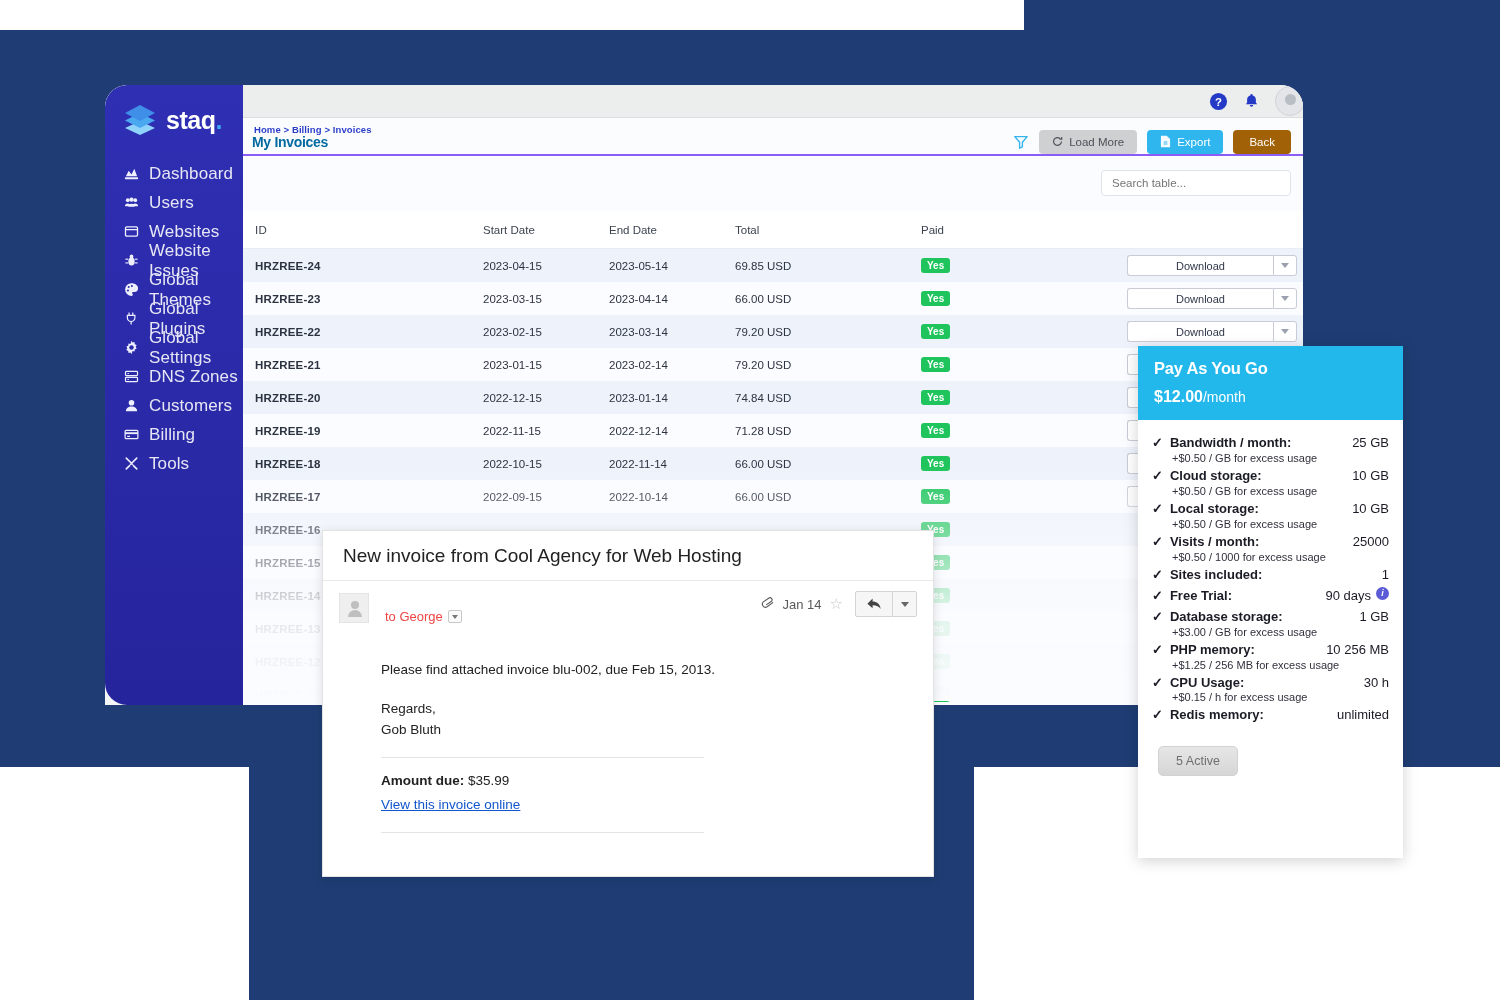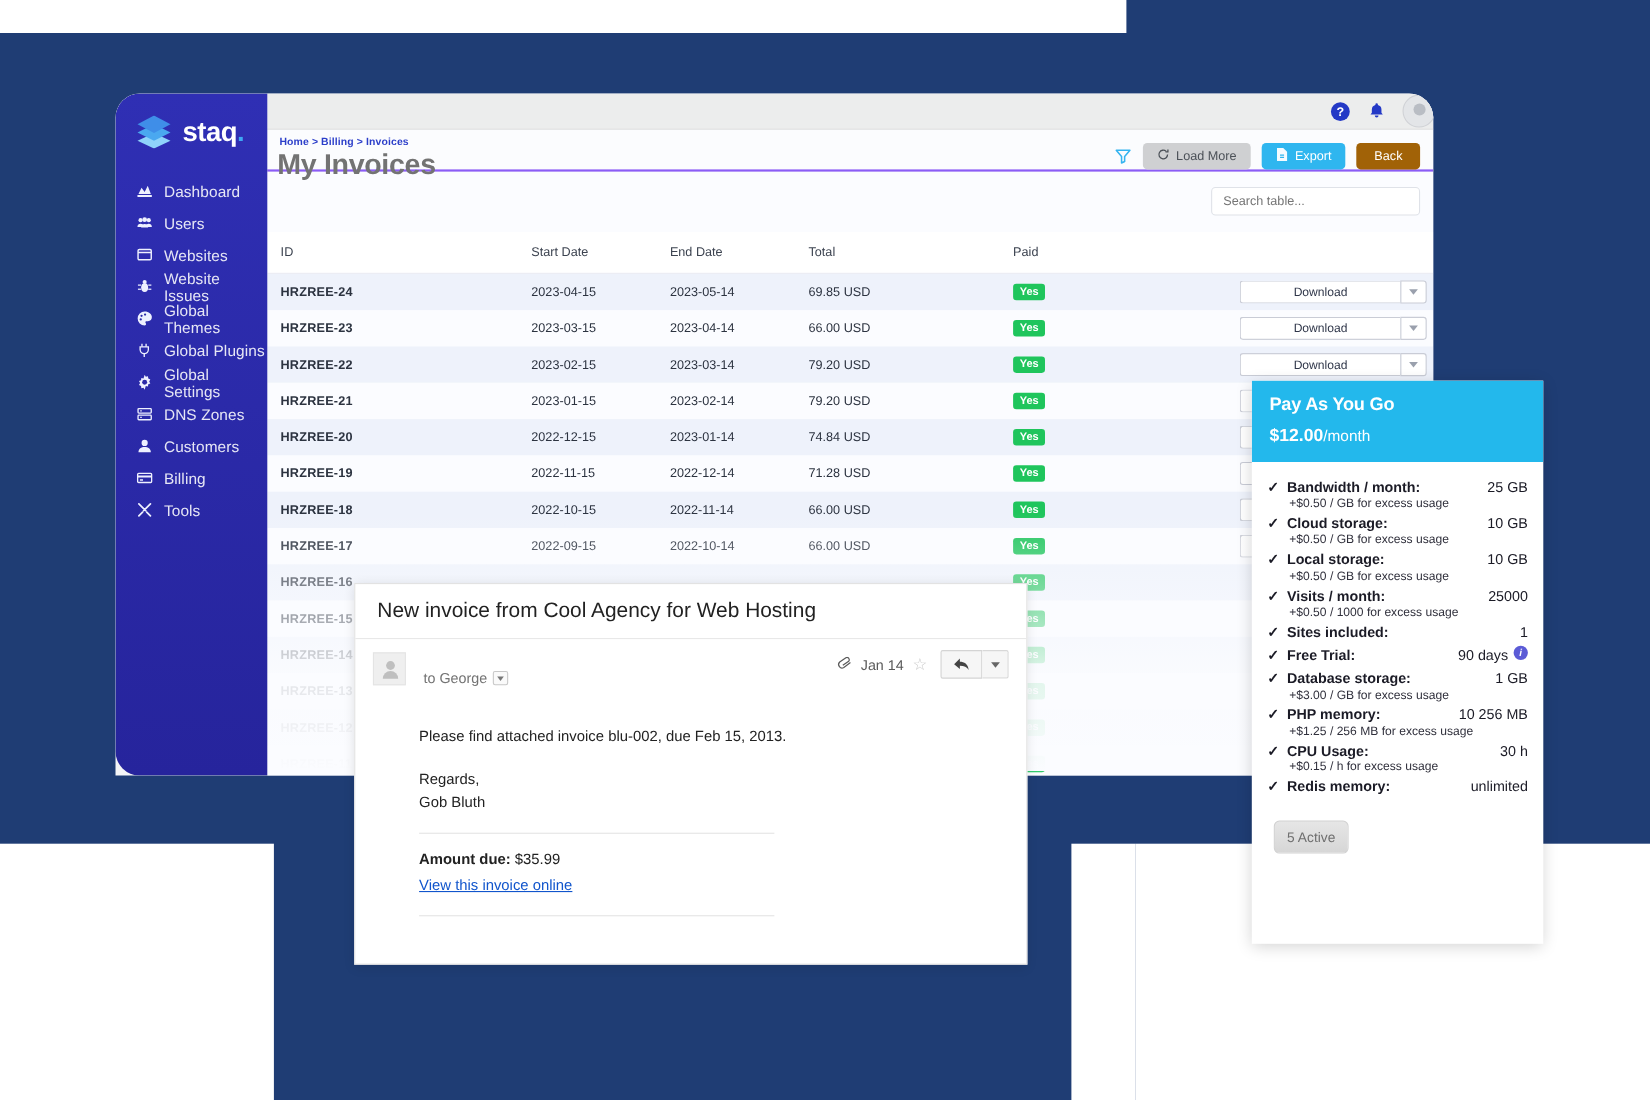--- a/index.html
+++ b/index.html
@@ -57,21 +57,21 @@
     color:#fff; font-size:25px; font-weight:bold; letter-spacing:-0.5px;
   }
   .brand-dot { color:#3ea8f5; }
 
   .nav { margin-top:22px; }
   .nav-item {
     display:flex; align-items:center; gap:10px;
     height:29px; padding-left:19px; cursor:pointer;
   }
   .nav-icon { width:15px; height:15px; flex:0 0 15px; display:block; }
-  .nav-label { color:#e6e6f5; font-size:14px; letter-spacing:0.1px; }
+  .nav-label { color:#e6e6f5; font-size:17px; letter-spacing:0.1px; }
 
   
   #topbar {
     position:absolute; left:138px; top:0; right:0; height:33px;
     background:#eceded;
     border-bottom:1px solid #dcdddf;
     display:flex; align-items:center; justify-content:flex-end;
     gap:14px; padding-right:14px;
     z-index:2;
   }
@@ -91,21 +91,21 @@
     position:absolute; left:138px; top:33px; right:0; height:38px;
     background:#fbfcfe; border-bottom:2px solid #8b5cf6;
     z-index:2;
   }
   #breadcrumb {
     position:absolute; left:11px; top:6px;
     font-size:9.5px; color:#2b3ec9; font-weight:bold; letter-spacing:0.1px;
   }
   #page-title {
     position:absolute; left:9px; top:16px;
-    font-size:26px; font-weight:bold; color:#737373; letter-spacing:-0.3px;text-align:right;
+    font-size:14px; font-weight:bold; color:#0369a1; letter-spacing:-0.3px;text-align:right;
   }
   #header-actions {
     position:absolute; right:12px; top:12px;
     display:flex; align-items:center; gap:10px;
   }
   .hdr-btn {
     height:24px; border-radius:4px; font-size:11.5px;
     display:flex; align-items:center; gap:6px;
     padding:0 13px; cursor:pointer; border:none;
     font-family:"Liberation Sans",sans-serif;
@@ -189,21 +189,21 @@
     width:30px;height:30px;background:#efefef;border:1px solid #e4e4e4;
     position:relative; flex:0 0 30px;
   }
   #email-avatar::before{
     content:'';position:absolute;left:11px;top:7px;width:8px;height:8px;border-radius:50%;background:#bfbfbf;
   }
   #email-avatar::after{
     content:'';position:absolute;left:8px;top:16px;width:14px;height:7px;border-radius:7px 7px 0 0;background:#bfbfbf;
   }
   #email-to {
-    margin-left:16px; margin-top:16px; font-size:13px; color:#737373;
+    margin-left:16px; margin-top:16px; font-size:13px; color:#ef4444;
     display:flex; align-items:center; gap:5px;
   }
   .mini-caret {
     width:14px;height:13px;border:1px solid #c8c8c8;background:#fafafa;
     display:inline-flex;align-items:center;justify-content:center;border-radius:2px;
   }
   .mini-caret i{width:0;height:0;border-left:3px solid transparent;border-right:3px solid transparent;border-top:4px solid #777;}
   #email-right {
     position:absolute; right:16px; top:10px; display:flex; align-items:center; gap:8px;
   }
@@ -254,21 +254,21 @@
   .feat-check { color:#1b1b26; font-size:13px; margin-right:7px; flex:0 0 auto; }
   .feat-label { flex:1 1 auto; }
   .feat-val { font-weight:normal; color:#1b1b26; margin-left:8px; white-space:nowrap; }
   .feat-note { font-size:11px; color:#30303c; margin-left:20px; margin-top:0px; }
   .info-badge {
     display:inline-flex; width:13px;height:13px;border-radius:50%;background:#5b5bd6;
     color:#fff; font-size:9px; align-items:center; justify-content:center;
     margin-left:5px; font-weight:bold; font-style:italic; vertical-align:1px;
   }
   #active-btn {
-    margin:22px 0 0 20px; width:68px;height:30px;
+    margin:22px 0 0 20px; width:80px;height:30px;
     background:linear-gradient(180deg,#e6e6e6,#d6d6d6);
     border:1px solid #d2d2d2; border-radius:5px;
     display:flex;align-items:center;justify-content:center;
     font-size:12.5px;color:#6f6f6f;cursor:pointer;
   }
 </style>
 </head>
 <body>
 
 <div id="bg-navy"></div>

